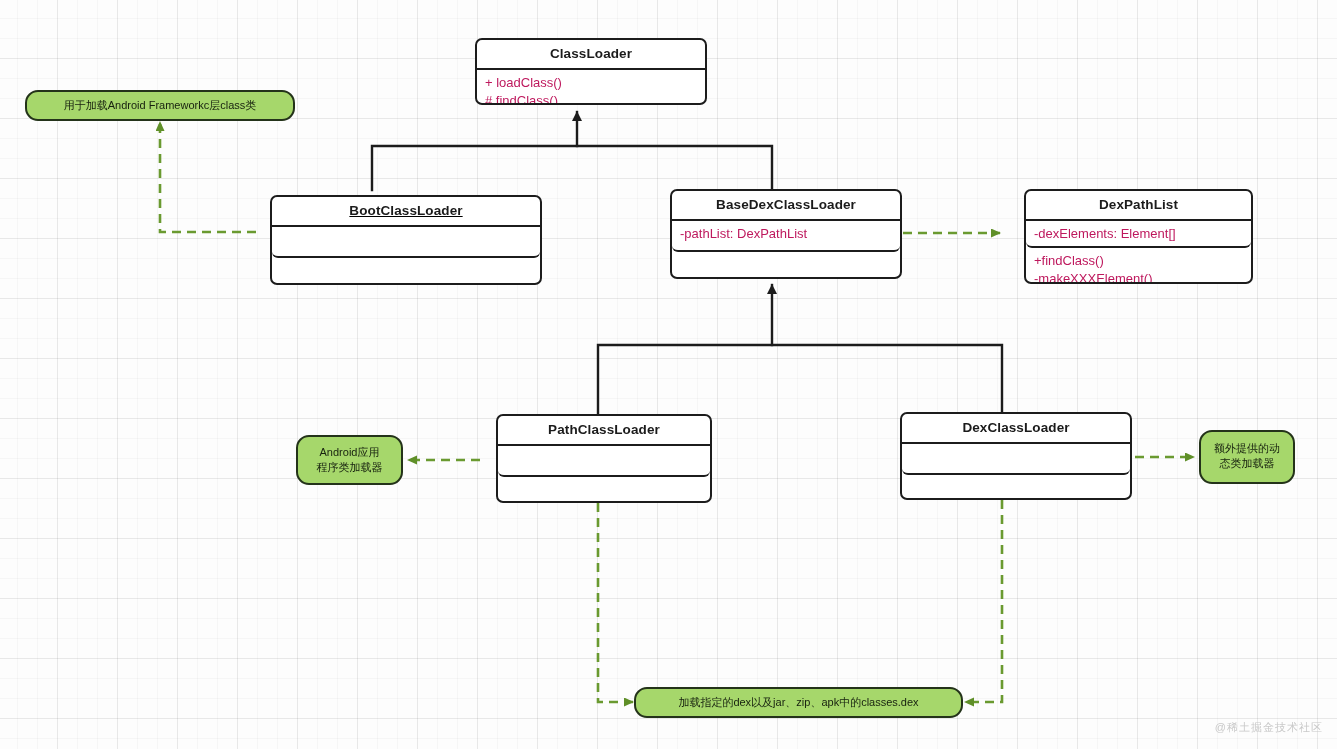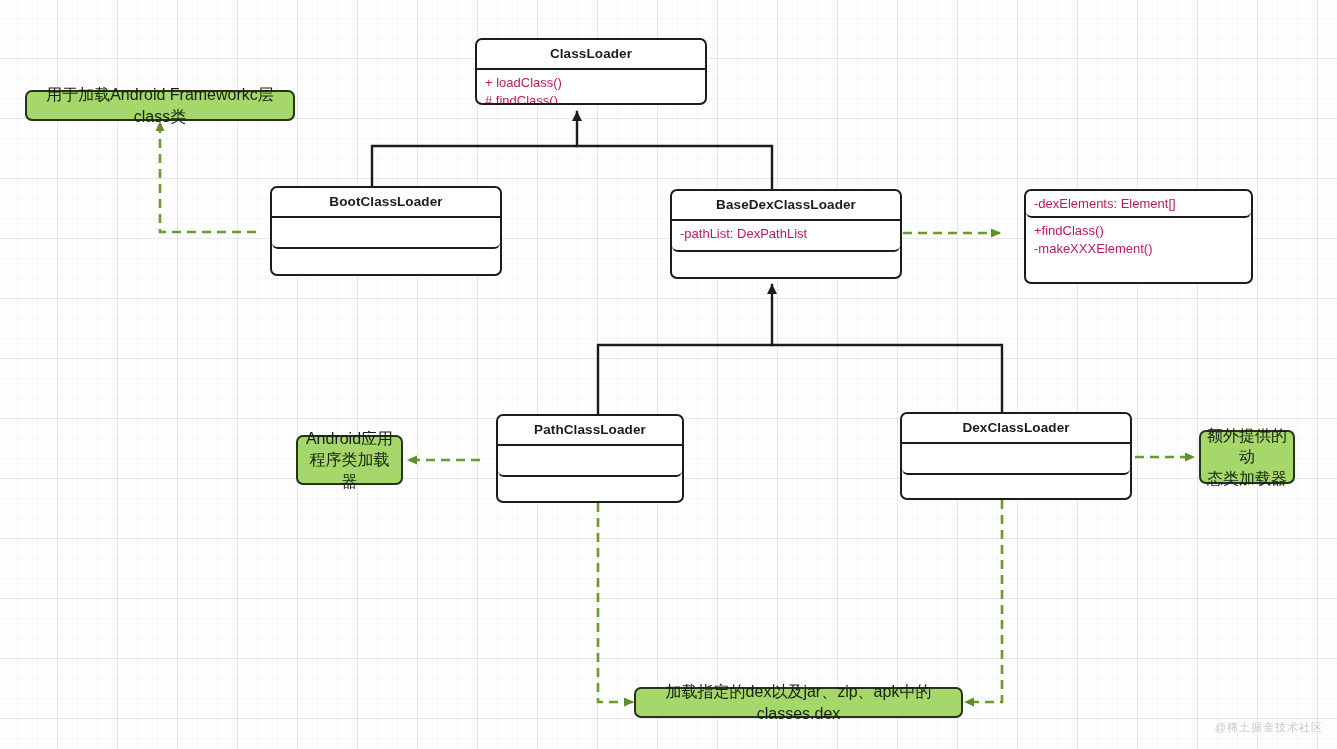--- a/index.html
+++ b/index.html
@@ -51,25 +51,25 @@
     box-sizing:border-box;
   }
   .uml .compartment.div{border-bottom:2.5px solid #1c1c1c;border-radius:6px;}
   .uml .compartment .row{white-space:pre;}
 
   
   .note{
     position:absolute;
     background:#a6d76b;
     border:2.2px solid #24331a;
-    border-radius:7px;
+    border-radius:13px;
     box-sizing:border-box;
     display:flex;align-items:center;justify-content:center;
     color:#17210f;
-    font-size:16px;
+    font-size:11px;
     line-height:1.35;
     text-align:center;
     padding:2px 6px;
   }
 
   .watermark{
     position:absolute;
     right:14px;bottom:14px;
     font-size:11px;
     color:#c9c9c9;
@@ -128,66 +128,67 @@
   </svg>
 
   <div class="uml" style="left:461px;top:38px;width:232px;height:67px;">
     <div class="title">ClassLoader</div>
     <div class="compartment">
       <div class="row">+ loadClass()</div>
       <div class="row"># findClass()</div>
     </div>
   </div>
 
-  <div class="uml" style="left:256px;top:186px;width:232px;height:90px;">
+  <div class="uml" style="left:256px;top:195px;width:272px;height:90px;text-decoration:underline;">
     <div class="title">BootClassLoader</div>
     <div class="compartment div" style="height:31px;"></div>
     <div class="compartment" style="height:28px;"></div>
   </div>
 
   <div class="uml" style="left:656px;top:189px;width:232px;height:90px;">
     <div class="title">BaseDexClassLoader</div>
     <div class="compartment div" style="height:31px;">
       <div class="row">-pathList: DexPathList</div>
     </div>
     <div class="compartment" style="height:28px;"></div>
   </div>
 
   <div class="uml" style="left:1010px;top:189px;width:229px;height:95px;">
+    <div class="title">DexPathList</div>
     <div class="compartment div" style="height:27px;">
       <div class="row">-dexElements: Element[]</div>
     </div>
     <div class="compartment">
       <div class="row">+findClass()</div>
       <div class="row">-makeXXXElement()</div>
     </div>
   </div>
 
-  <div class="uml" style="left:482px;top:414px;width:188px;height:89px;">
+  <div class="uml" style="left:482px;top:414px;width:216px;height:89px;">
     <div class="title">PathClassLoader</div>
     <div class="compartment div" style="height:31px;"></div>
     <div class="compartment" style="height:27px;"></div>
   </div>
 
   <div class="uml" style="left:886px;top:412px;width:232px;height:88px;">
     <div class="title">DexClassLoader</div>
     <div class="compartment div" style="height:31px;"></div>
     <div class="compartment" style="height:26px;"></div>
   </div>
 
   <div class="note" style="left:25px;top:90px;width:270px;height:31px;">
     <span>用于加载Android Frameworkc层class类</span>
   </div>
 
   <div class="note" style="left:296px;top:435px;width:107px;height:50px;flex-direction:column;">
     <span>Android应用</span>
     <span>程序类加载器</span>
   </div>
 
-  <div class="note" style="left:1199px;top:430px;width:96px;height:54px;flex-direction:column;">
+  <div class="note" style="left:1199px;top:430px;width:96px;height:54px;flex-direction:column;font-family:Liberation Mono, monospace;">
     <span>额外提供的动</span>
     <span>态类加载器</span>
   </div>
 
   <div class="note" style="left:634px;top:687px;width:329px;height:31px;">
     <span>加载指定的dex以及jar、zip、apk中的classes.dex</span>
   </div>
 
   <div class="watermark">@稀土掘金技术社区</div>
 </div>

